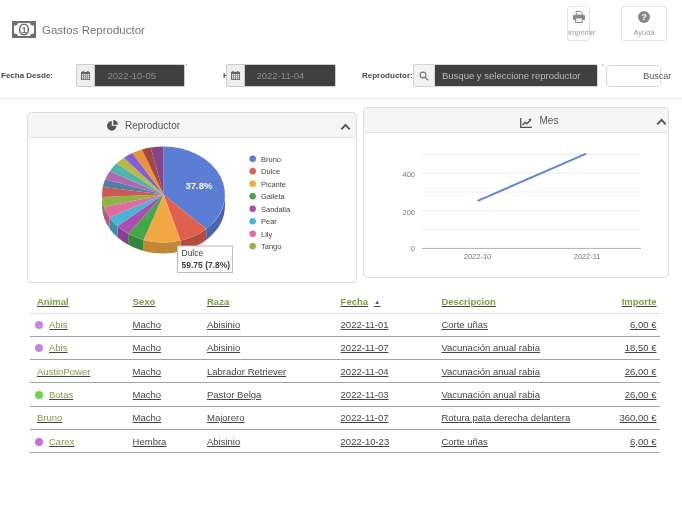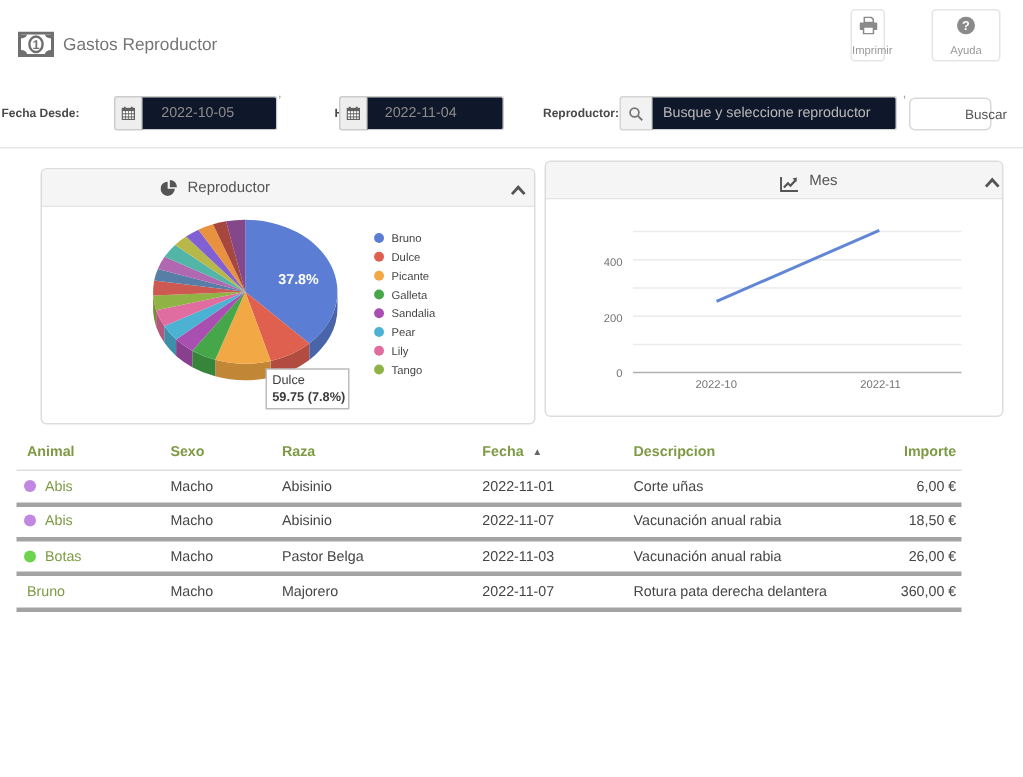--- a/index.html
+++ b/index.html
@@ -1,28 +1,28 @@
 <!DOCTYPE html>
 <html><head>
 <meta charset="utf-8">
 <style>
 * { margin:0; padding:0; box-sizing:border-box; }
 html,body { width:682px; height:518px; background:#fff; font-family:"Liberation Sans",sans-serif; position:relative; overflow:hidden; }
 .abs { position:absolute; }
 .lbl { position:absolute; font-weight:bold; font-size:8px; color:#4a4a4a; }
 .btn { position:absolute; background:#fff; border:1px solid #e5e5e5; border-radius:3px; text-align:center; }
 .addon { position:absolute; background:#eee; border:1px solid #ccc; border-radius:2px 0 0 2px; display:flex; align-items:center; justify-content:center; }
-.inp { position:absolute; background:#0f172a; border:1px solid #ccc; border-left:none; border-radius:0 2px 2px 0; font-size:9.5px; color:#8c8c8c; display:flex; align-items:center; white-space:nowrap; }
+.inp { position:absolute; background:#404040; border:1px solid #ccc; border-left:none; border-radius:0 2px 2px 0; font-size:9.5px; color:#8c8c8c; display:flex; align-items:center; white-space:nowrap; }
 .panel { position:absolute; border:1px solid #ddd; border-radius:4px; background:#fff; }
 .phead { position:absolute; left:0; top:0; right:0; height:25px; background:#f5f5f5; border-bottom:1px solid #e3e3e3; border-radius:3px 3px 0 0; }
 .ptitle { position:absolute; font-size:10px; color:#555; }
 .gtxt { color:#7d9a45; }
-table.dt { position:absolute; left:11px; top:291px; width:629.5px; border-collapse:collapse; font-size:9.5px; color:#454545; table-layout:fixed; }
+table.dt { position:absolute; left:30px; top:291px; width:629.5px; border-collapse:collapse; font-size:9.5px; color:#454545; table-layout:fixed;text-decoration:underline; }
 table.dt th { color:#7d9a45; font-weight:bold; text-align:left; border-bottom:1px solid #ddd; padding:0; font-size:9.5px; }
-table.dt td { border-bottom:3px solid #a3a3a3; padding:0; white-space:nowrap; }
+table.dt td { border-bottom:1px solid #a3a3a3; padding:0; white-space:nowrap; }
 .dot { display:inline-block; width:8px; height:8px; border-radius:50%; margin:0 6px -1px -2px; }
 .imp { text-align:right; padding-right:3px !important; }
 </style>
 </head>
 <body>
 
 <svg class="abs" style="left:12px;top:21px" width="24" height="17" viewBox="0 0 24 17">
   <rect x="1" y="1" width="22" height="15" fill="none" stroke="#6f6f6f" stroke-width="2"></rect>
   <path fill="#6f6f6f" d="M2 2 v2.6 a4 2.6 0 0 0 4 -2.6 Z M22 2 h-4 a4 2.6 0 0 0 4 2.6 Z M2 15 v-2.6 a4 2.6 0 0 1 4 2.6 Z M22 15 v-2.6 a4 2.6 0 0 0 -4 2.6 Z"></path>
   <ellipse cx="12" cy="8.5" rx="4.4" ry="5.2" fill="none" stroke="#6f6f6f" stroke-width="1.6"></ellipse>
@@ -233,29 +233,45 @@
       </tr>
 <tr style="height:23.3px;">
         <td style="padding-left:7px;" class="gtxt"><span class="dot" style="background:#c287e0;"></span>Abis</td>
         <td>Macho</td>
         <td>Abisinio</td>
         <td>2022-11-07</td>
         <td>Vacunación anual rabia</td>
         <td class="imp">18,50 €</td>
       </tr>
 <tr style="height:23.3px;">
+        <td style="padding-left:7px;" class="gtxt">AustinPower</td>
+        <td>Macho</td>
+        <td>Labrador Retriever</td>
+        <td>2022-11-04</td>
+        <td>Vacunación anual rabia</td>
+        <td class="imp">26,00 €</td>
+      </tr>
+<tr style="height:23.3px;">
         <td style="padding-left:7px;" class="gtxt"><span class="dot" style="background:#6ed44e;"></span>Botas</td>
         <td>Macho</td>
         <td>Pastor Belga</td>
         <td>2022-11-03</td>
         <td>Vacunación anual rabia</td>
         <td class="imp">26,00 €</td>
       </tr>
 <tr style="height:23.3px;">
         <td style="padding-left:7px;" class="gtxt">Bruno</td>
         <td>Macho</td>
         <td>Majorero</td>
         <td>2022-11-07</td>
         <td>Rotura pata derecha delantera</td>
         <td class="imp">360,00 €</td>
       </tr>
+<tr style="height:23.3px;">
+        <td style="padding-left:7px;" class="gtxt"><span class="dot" style="background:#cb6ee0;"></span>Carex</td>
+        <td>Hembra</td>
+        <td>Abisinio</td>
+        <td>2022-10-23</td>
+        <td>Corte uñas</td>
+        <td class="imp">6,00 €</td>
+      </tr>
 </tbody>
   </table>
 
 </body></html>

